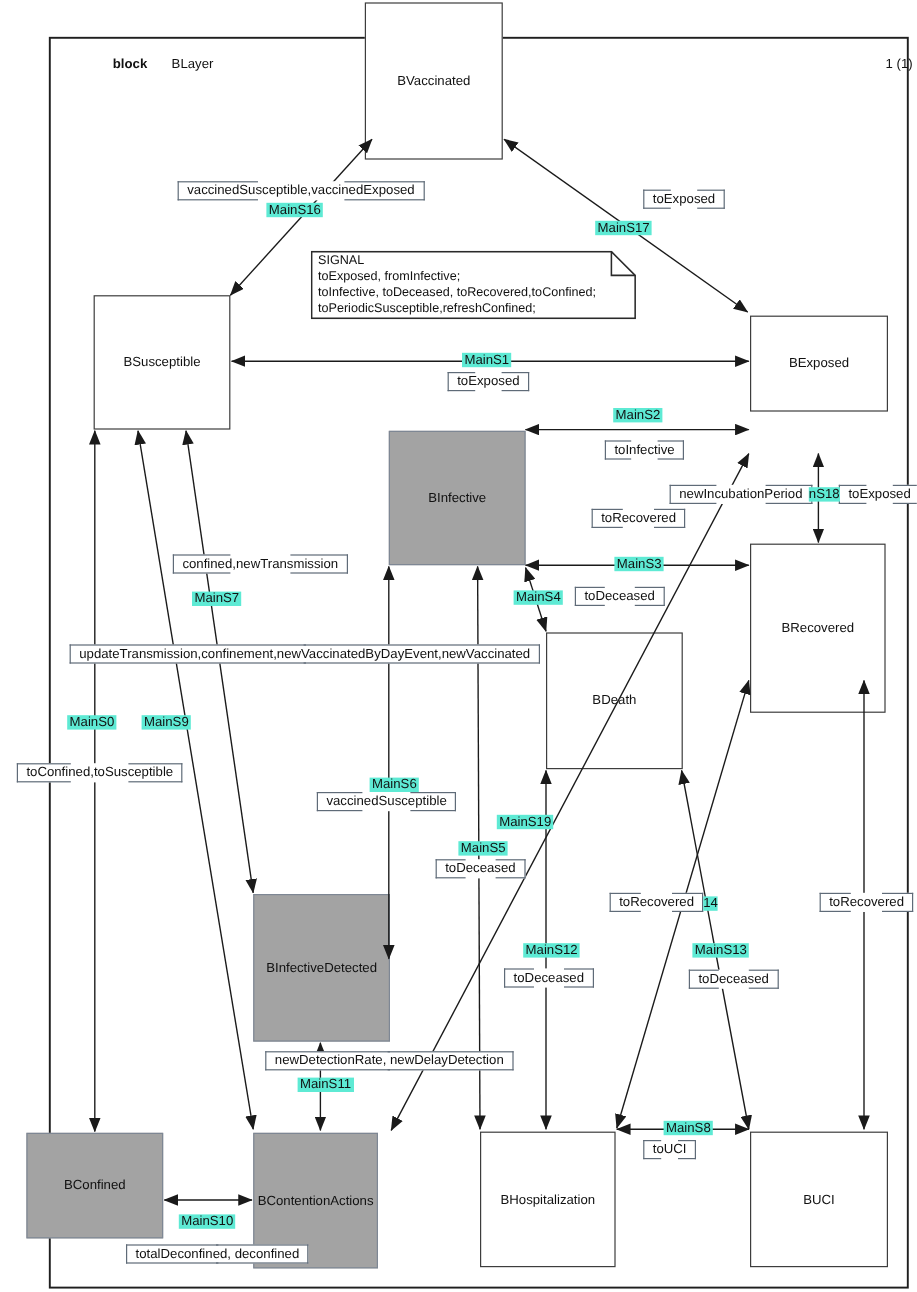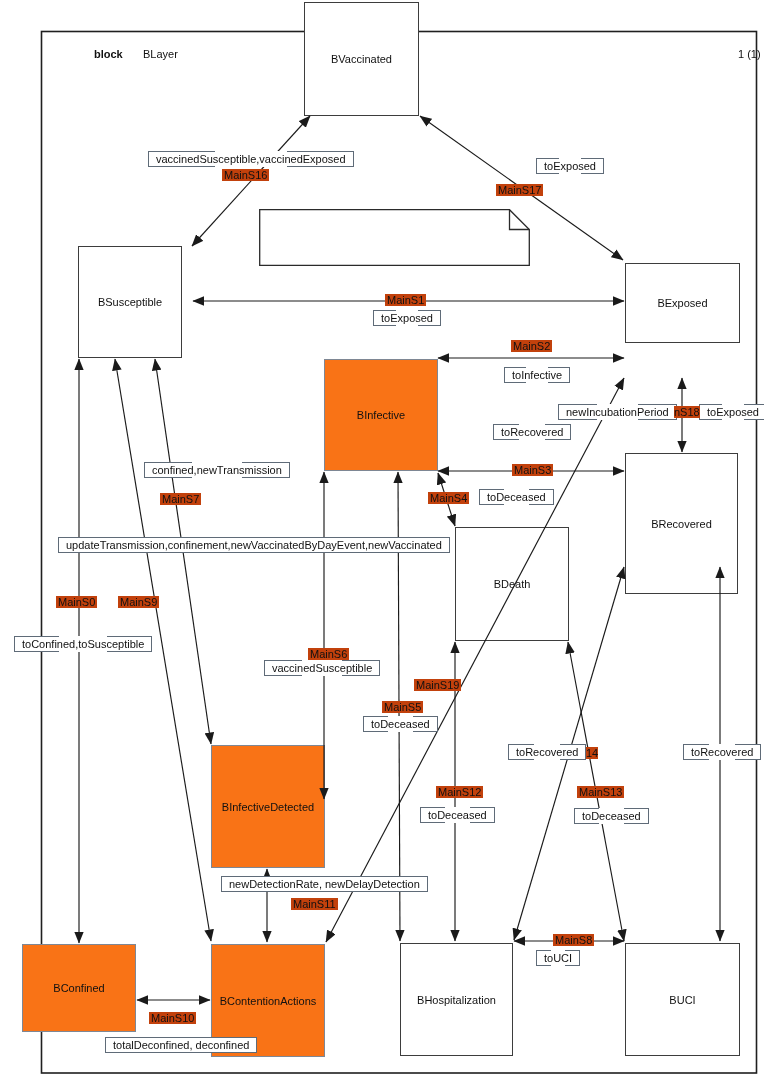--- a/index.html
+++ b/index.html
@@ -3,26 +3,26 @@
 <meta charset="utf-8">
 <style>
   html,body{margin:0;padding:0;background:#ffffff;}
   body{width:764px;height:1077px;position:relative;overflow:hidden;
        font-family:"Liberation Sans",sans-serif;color:#111;}
   .lay{position:absolute;left:0;top:0;width:764px;height:1077px;}
   svg.frame{z-index:1;}
   .block{position:absolute;z-index:2;display:flex;align-items:center;justify-content:center;
          background:#ffffff;border:1.4px solid #3d3d3d;font-size:11px;text-align:center;
          box-sizing:border-box;white-space:nowrap;}
-  .block.blue{background:#f97316;border:1.5px solid #7e8794;}
+  .block.blue{background:#a3a3a3;border:1.5px solid #7e8794;}
   svg.chan{z-index:3;pointer-events:none;}
   svg.chan line{stroke:#1a1a1a;stroke-width:1.15;}
   .note{position:absolute;left:259px;top:209px;width:271px;height:57px;z-index:4;}
   .note .txt{position:absolute;left:6px;top:1.5px;font-size:10.5px;line-height:13.6px;}
-  .cname{position:absolute;z-index:5;font-size:11px;background:#c2410c;padding:0 2px;white-space:nowrap;}
+  .cname{position:absolute;z-index:5;font-size:11px;background:#5eead4;padding:0 2px;white-space:nowrap;}
   .sig{position:absolute;z-index:5;font-size:11px;background:#ffffff;padding:2px 8px;white-space:nowrap;}
   .sig::before{content:"";position:absolute;left:0;top:0;bottom:0;width:32%;
                border:1px solid #5f6b78;border-right:none;}
   .sig::after{content:"";position:absolute;right:0;top:0;bottom:0;width:32%;
               border:1px solid #5f6b78;border-left:none;}
   .sig.box::before{width:50%;}
   .sig.box::after{width:50%;}
   .hdr{position:absolute;z-index:5;font-size:11px;white-space:nowrap;padding-left:31px;}
   .hdr.b{font-weight:bold;}
 </style>
@@ -30,45 +30,45 @@
 <body>
 
 <svg class="lay frame" width="764" height="1077">
   <rect x="41.5" y="31.5" width="715" height="1041.5" fill="none" stroke="#1f1f1f" stroke-width="1.6"></rect>
 </svg>
 
 <div class="hdr b" style="left:63px;top:48px;">block</div>
 <div class="hdr" style="left:112px;top:48px;">BLayer</div>
 <div class="hdr" style="left:707px;top:48px;">1 (1)</div>
 
-<div class="block" style="left:304px;top:2px;width:115px;height:114px;">
+<div class="block" style="left:304px;top:2px;width:115px;height:131px;">
     <span>BVaccinated</span>
   </div>
-<div class="block" style="left:78px;top:246px;width:104px;height:112px;">
+<div class="block" style="left:78px;top:246px;width:114px;height:112px;">
     <span>BSusceptible</span>
   </div>
 <div class="block" style="left:625px;top:263px;width:115px;height:80px;">
     <span>BExposed</span>
   </div>
 <div class="block blue" style="left:324px;top:359px;width:114px;height:112px;">
     <span>BInfective</span>
   </div>
 <div class="block" style="left:625px;top:453px;width:113px;height:141px;">
     <span>BRecovered</span>
   </div>
 <div class="block" style="left:455px;top:527px;width:114px;height:114px;">
     <span>BDeath</span>
   </div>
 <div class="block blue" style="left:211px;top:745px;width:114px;height:123px;">
     <span>BInfectiveDetected</span>
   </div>
 <div class="block blue" style="left:22px;top:944px;width:114px;height:88px;">
     <span>BConfined</span>
   </div>
-<div class="block blue" style="left:211px;top:944px;width:114px;height:113px;">
+<div class="block blue" style="left:211px;top:944px;width:104px;height:113px;">
     <span>BContentionActions</span>
   </div>
 <div class="block" style="left:400px;top:943px;width:113px;height:113px;">
     <span>BHospitalization</span>
   </div>
 <div class="block" style="left:625px;top:943px;width:115px;height:113px;">
     <span>BUCI</span>
   </div>
 
 <svg class="lay chan" width="764" height="1077">
@@ -100,20 +100,26 @@
   <line x1="267" y1="869" x2="267" y2="942" marker-start="url(#as)" marker-end="url(#ae)"></line>
   <line x1="137" y1="1000" x2="210" y2="1000" marker-start="url(#as)" marker-end="url(#ae)"></line>
   <line x1="514" y1="941" x2="624" y2="941" marker-start="url(#as)" marker-end="url(#ae)"></line>
 </svg>
 
 <div class="note">
   <svg width="271" height="57" style="position:absolute;left:0;top:0;">
     <polygon points="0.7,0.7 250.5,0.7 270.3,20.5 270.3,56.3 0.7,56.3" fill="#ffffff" stroke="#2a2a2a" stroke-width="1.3"></polygon>
     <polyline points="250.5,0.7 250.5,20.5 270.3,20.5" fill="none" stroke="#2a2a2a" stroke-width="1.3"></polyline>
   </svg>
+  <div class="txt">
+    <div>SIGNAL</div>
+    <div>toExposed, fromInfective;</div>
+    <div>toInfective, toDeceased, toRecovered,toConfined;</div>
+    <div>toPeriodicSusceptible,refreshConfined;</div>
+  </div>
 </div>
 
 <div class="sig" style="left:148px;top:151px;">vaccinedSusceptible,vaccinedExposed</div>
 <div class="sig" style="left:536px;top:158px;">toExposed</div>
 <div class="sig" style="left:373px;top:310px;">toExposed</div>
 <div class="sig" style="left:504px;top:367px;">toInfective</div>
 <div class="sig" style="left:493px;top:424px;">toRecovered</div>
 <div class="sig" style="left:558px;top:404px;">newIncubationPeriod</div>
 <div class="sig" style="left:699px;top:404px;">toExposed</div>
 <div class="sig" style="left:479px;top:489px;">toDeceased</div>
@@ -139,15 +145,15 @@
 <div class="cname" style="left:428px;top:492px;">MainS4</div>
 <div class="cname" style="left:160px;top:493px;">MainS7</div>
 <div class="cname" style="left:56px;top:596px;">MainS0</div>
 <div class="cname" style="left:118px;top:596px;">MainS9</div>
 <div class="cname" style="left:308px;top:648px;">MainS6</div>
 <div class="cname" style="left:414px;top:679px;">MainS19</div>
 <div class="cname" style="left:382px;top:701px;">MainS5</div>
 <div class="cname" style="left:436px;top:786px;">MainS12</div>
 <div class="cname" style="left:577px;top:786px;">MainS13</div>
 <div class="cname" style="left:586px;top:747px;padding:0;">14</div>
-<div class="cname" style="left:248px;top:898px;margin-left:43px;">MainS11</div>
+<div class="cname" style="left:248px;top:898px;">MainS11</div>
 <div class="cname" style="left:553px;top:934px;">MainS8</div>
 <div class="cname" style="left:149px;top:1012px;">MainS10</div>
 
 </body></html>

